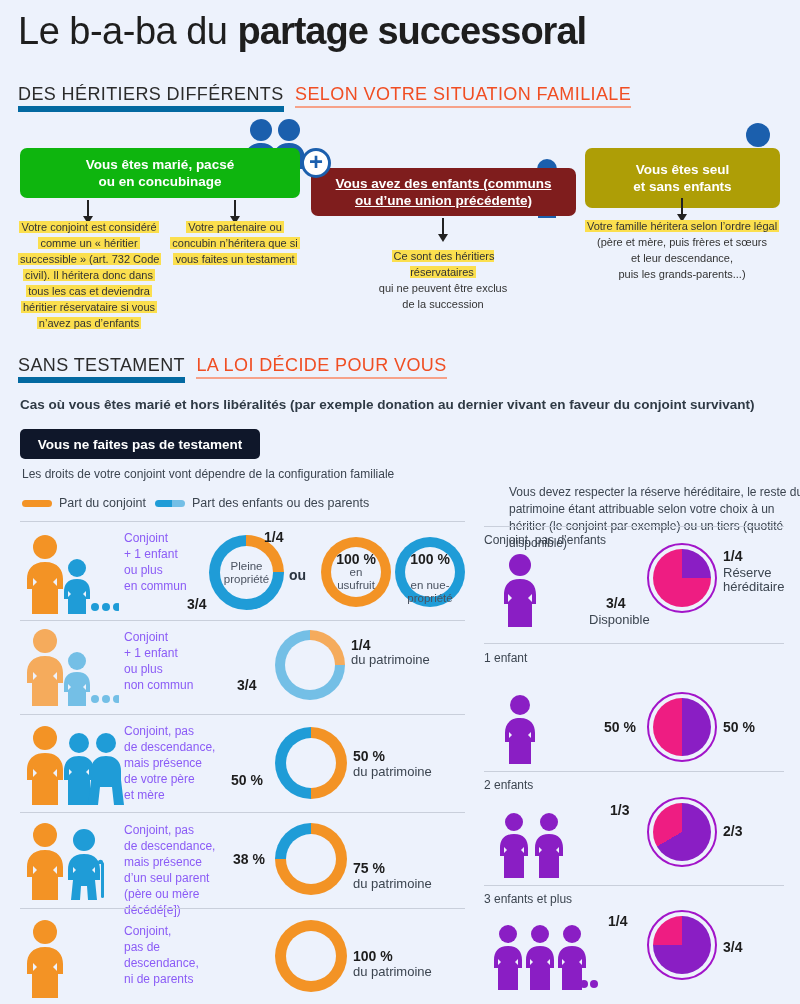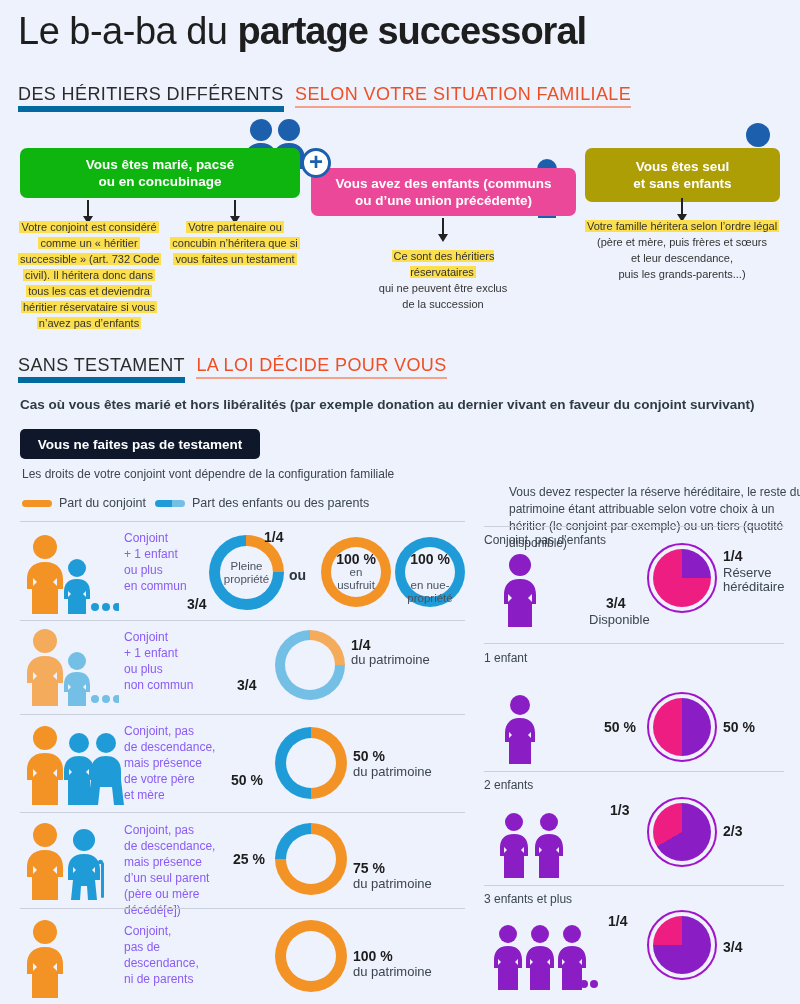--- a/index.html
+++ b/index.html
@@ -23,21 +23,21 @@
   
   .sect{position:absolute;white-space:nowrap;font-size:18px;letter-spacing:0.4px;}
   .sect .a{color:#2b2b2b;font-weight:500;border-bottom:6px solid #0369a1;padding-bottom:2px;}
   .sect .b{color:#f04e23;font-weight:500;border-bottom:2px solid #f6a28a;padding-bottom:2px;}
 
   
   .banner{position:absolute;border-radius:7px;color:#fff;font-weight:700;
           display:flex;align-items:center;justify-content:center;text-align:center;
           line-height:17px;font-size:13.5px;padding:0 8px;}
   .bannerGreen{background:#0eb50e;}
-  .bannerPink{background:#ec4899;}
+  .bannerPink{background:#7f1d1d;text-decoration:underline;}
   .bannerOlive{background:#ae9e06;}
 
   .plusbadge{position:absolute;width:30px;height:30px;border-radius:50%;
     background:#fff;border:3px solid #1b5fad;display:flex;align-items:center;
     justify-content:center;color:#1b5fad;font-size:24px;font-weight:700;
     line-height:0;z-index:6;}
 
   
   .note{position:absolute;text-align:center;font-size:11px;line-height:16px;color:#333;}
   .note span.hl{background:#fbdf4e;padding:0 2px;}
@@ -159,21 +159,21 @@
       <g fill="#1b5fad">
         <circle cx="23" cy="13" r="12"></circle>
         <path d="M23 27c-11 0-15 7-15 15v9h4v17h22V51h4v-9c0-8-4-15-15-15z"></path>
       </g>
       <g fill="#edf2fc">
         <path d="M12 41l3 3-3 3z"></path>
           <path d="M34 41l-3 3 3 3z"></path>
       </g>
     </svg>
   </div>
-  <div class="banner bannerOlive" style="left:585px;top:148px;width:195px;height:54px;">
+  <div class="banner bannerOlive" style="left:585px;top:148px;width:195px;height:60px;">
     <span id="b2">Vous êtes seul<br>et sans enfants</span>
   </div>
   <div class="arrow" style="left:681px;top:198px;height:17px;"></div>
   <div class="note" style="left:583px;top:218px;width:198px;">
     <span class="hl" id="nh2">Votre famille héritera selon l’ordre légal</span><br>
     <span id="nr2">(père et mère, puis frères et sœurs<br>et leur descendance,<br>puis les grands-parents...)</span>
   </div>
 
   <div class="sect" style="left:18px;top:355px;">
     <span class="a">SANS TESTAMENT</span>
@@ -362,21 +362,21 @@
   <div class="rowlabel" style="left:124px;top:822px;width:130px;white-space:pre-line;">Conjoint, pas
 de descendance,
 mais présence
 d’un seul parent
 (père ou mère décédé[e])</div>
 
   <div class="donut" style="left:275px;top:823px;width:72px;height:72px;
        background:conic-gradient(#f39325 0deg 270deg, #1f9cd7 270deg 360deg);">
     <div class="donutHole" style="left:11px;top:11px;width:50px;height:50px;"></div>
   </div>
-  <div class="frac" style="left:233px;top:851px;">25 %</div>
+  <div class="frac" style="left:233px;top:851px;">38 %</div>
   <div class="frac" style="left:353px;top:860px;">75 %</div>
   <div class="smalllbl" style="left:353px;top:877px;">du patrimoine</div>
 
   <div class="hr" style="left:20px;top:908px;width:445px;"></div>
 
   <div class="figwrap" style="left:14px;top:918px;">
     <svg width="60" height="80" viewBox="0 0 60 80">
       <g fill="#f39325">
         <circle cx="31" cy="14" r="12"></circle>
         <path d="M31 29c-13 0-18 8-18 17v10h5v25h26V56h5V46c0-9-5-17-18-17z"></path>

